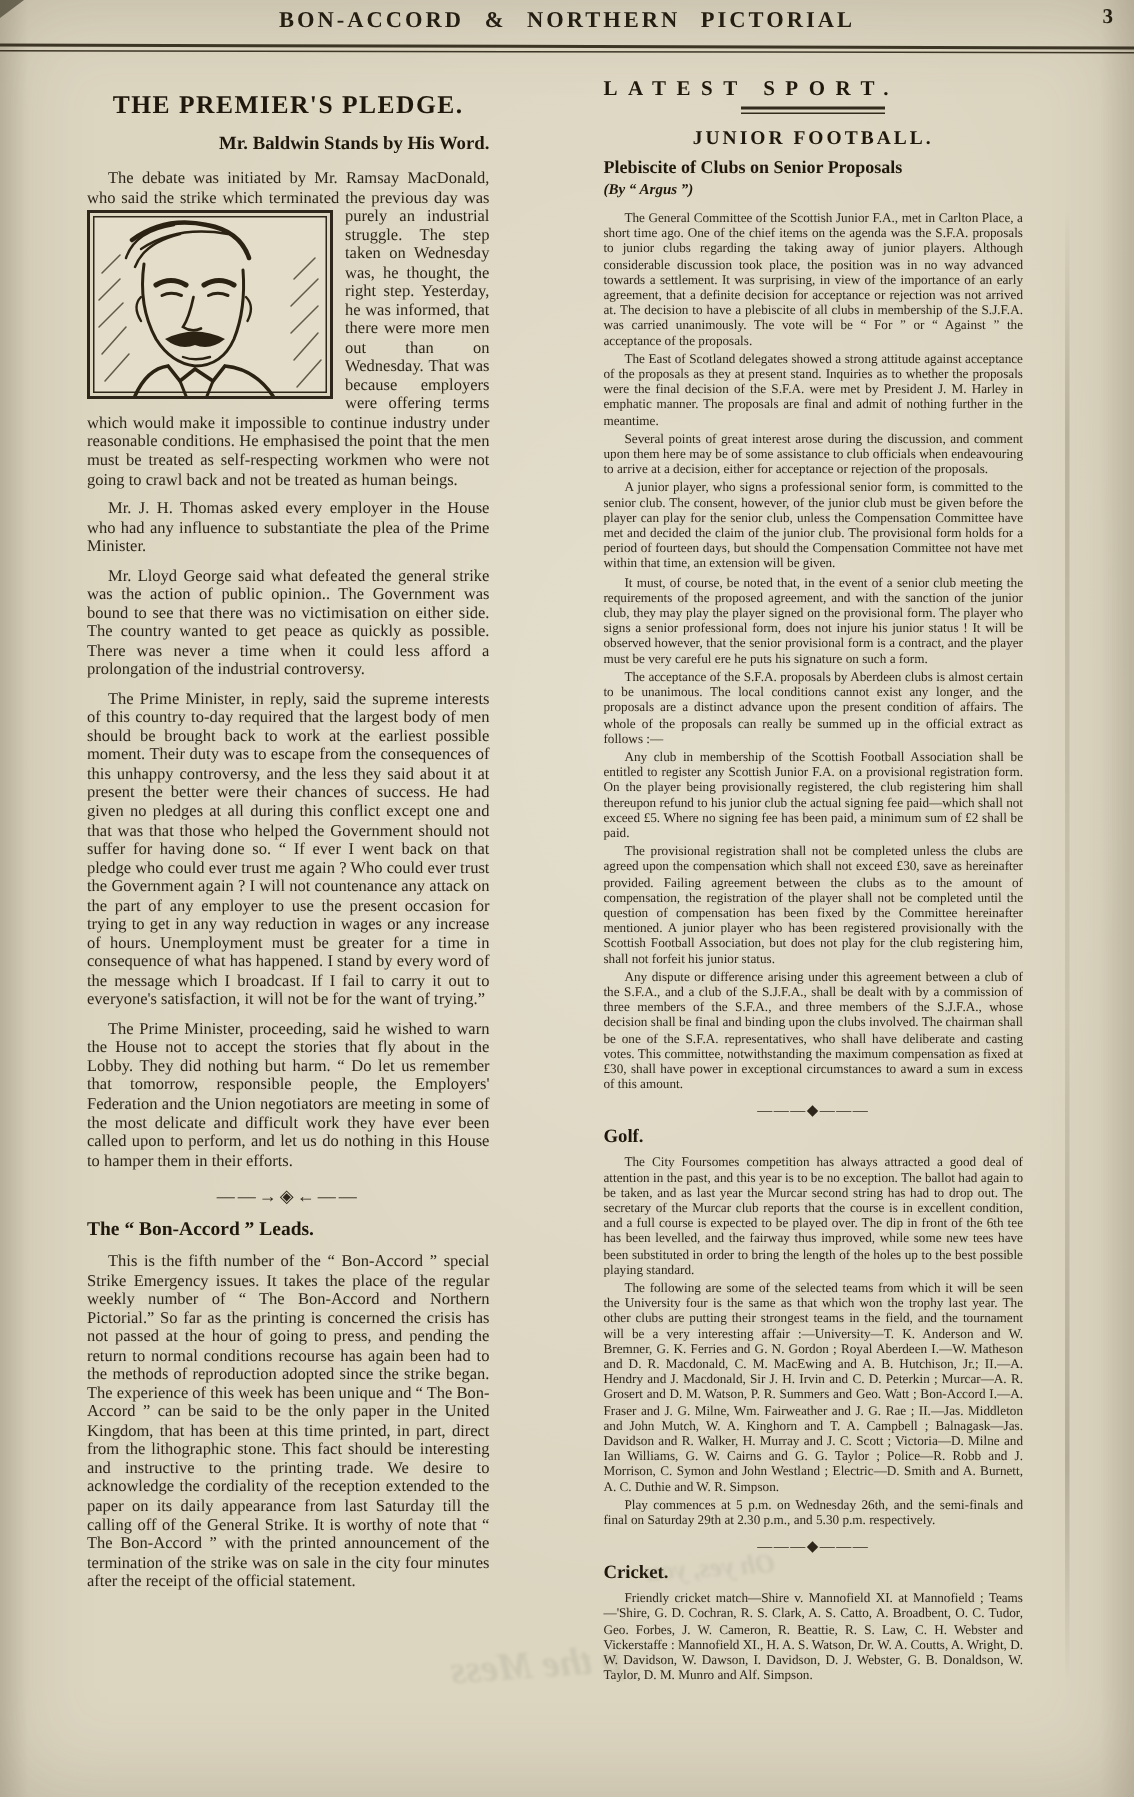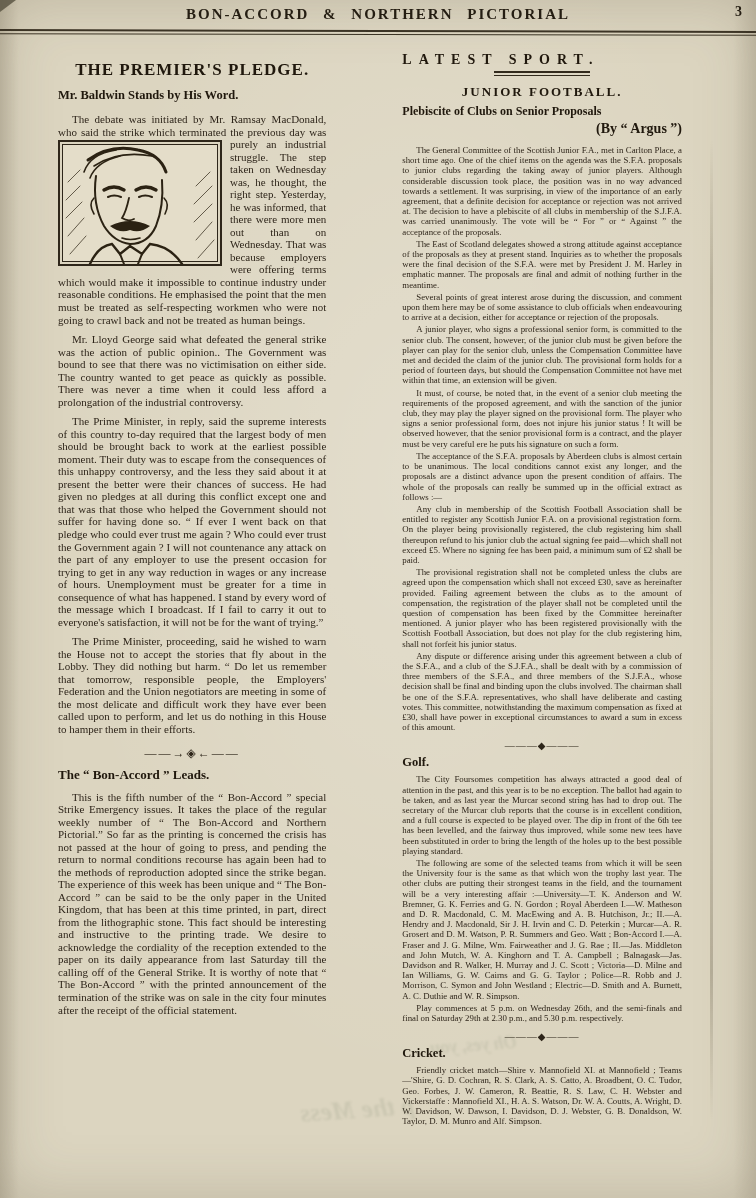--- a/index.html
+++ b/index.html
@@ -26,34 +26,34 @@
   .pageno{position:absolute;top:4px;right:14px;font-size:14px;font-weight:bold;color:#241d12;}
   .headrule{position:absolute;top:30px;left:0;width:756px;height:6px;}
   .headrule .r1{height:2px;background:#3c3425;transform:rotate(.15deg);}
   .headrule .r2{height:1px;background:#3c3425;margin-top:2px;transform:rotate(.1deg);}
   
   .columns{position:absolute;top:52px;left:58px;width:624px;display:flex;gap:76px;}
   .col-left{width:282px;}
   .col-right{width:294px;}
   
   .a1-title{text-align:center;font-weight:bold;font-size:17px;letter-spacing:1px;margin:8px 0 2px;color:#20180d;}
-  .a1-sub{text-align:left;font-weight:bold;font-size:12.5px;margin:8px 0 10px;color:#20180d;}
+  .a1-sub{text-align:right;font-weight:bold;font-size:12.5px;margin:8px 0 10px;color:#20180d;}
   .col-left p{font-size:11px;line-height:1.14;text-align:justify;margin:0 0 7px;text-indent:14px;}
   .portrait{float:left;width:160px;height:122px;margin:2px 8px 2px 0;
     border:2px solid #2e261a;box-shadow:inset 0 0 0 2px #dcd5c0, inset 0 0 0 3px #2e261a;
     background:#e4ddc9;}
   .portrait svg{display:block;width:100%;height:100%;}
   .divider{ text-align:center;font-size:12px;letter-spacing:2px;color:#2e261a;margin:10px 0 6px;}
   .a2-title{font-weight:bold;font-size:13px;margin:6px 0 8px;color:#20180d;}
   
   .sport-title{font-weight:bold;font-size:14px;letter-spacing:7px;margin:0 0 3px;color:#20180d;}
   .sport-rule{width:96px;margin:0 auto 8px;border-top:2px solid #322a1c;border-bottom:1px solid #322a1c;height:2px;}
   .jf-title{text-align:center;font-weight:bold;font-size:13px;letter-spacing:2px;margin:4px 0 2px;color:#20180d;}
   .jf-sub{font-weight:bold;font-size:12px;margin:4px 0 2px;color:#20180d;}
-  .jf-byline{text-align:right;font-weight:bold;font-size:14px;margin:2px 0 8px;color:#20180d;}
+  .jf-byline{text-align:left;font-weight:bold;font-size:10px;margin:2px 0 8px;color:#20180d;font-style:italic;}
   .col-right p{font-size:8.8px;line-height:1.16;text-align:justify;margin:0 0 2px;text-indent:14px;}
   .sec-head{font-weight:bold;font-size:12.5px;margin:4px 0 4px;color:#20180d;}
   .small-divider{text-align:center;font-size:10px;color:#2e261a;margin:8px 0 4px;letter-spacing:1px;}
   
   .ghost{position:absolute;font-style:italic;color:#5c6b52;transform:scaleX(-1) rotate(4deg);opacity:.13;font-size:26px;font-weight:bold;filter:blur(1px);pointer-events:none;}
   .ghost1{left:300px;top:1095px;}
   .ghost2{left:430px;top:1035px;font-size:18px;}
 </style>
 </head>
 <body>
@@ -109,20 +109,21 @@
 
               <path d="M8 40 L20 28 M6 58 L20 44 M6 76 L22 60 M8 94 L24 76 M10 112 L26 94" stroke-width="1" opacity=".7"></path>
               <path d="M136 44 L150 30 M134 62 L152 44 M134 80 L152 62 M136 98 L152 80 M138 116 L154 98" stroke-width="1" opacity=".7"></path>
             </g>
           </svg>
         </span>
         <span>was purely an industrial struggle. The step taken on Wednesday was, he thought, the right step. Yesterday, he was informed, that there were more men out than on Wednesday. That was because employers were offering terms which would make it impossible to continue industry under reasonable conditions. He emphasised the point that the men must be treated as self-respecting workmen who were not going to crawl back</span>
         <span> and not be treated as human beings.</span>
       </p>
 
+      <p>Mr. J. H. Thomas asked every employer in the House who had any influence to substantiate the plea of the Prime Minister.</p>
       <p>Mr. Lloyd George said what defeated the general strike was the action of public opinion.. The Government was bound to see that there was no victimisation on either side. The country wanted to get peace as quickly as possible. There was never a time when it could less afford a prolongation of the industrial controversy.</p>
       <p>The Prime Minister, in reply, said the supreme interests of this country to-day required that the largest body of men should be brought back to work at the earliest possible moment. Their duty was to escape from the consequences of this unhappy controversy, and the less they said about it at present the better were their chances of success. He had given no pledges at all during this conflict except one and that was that those who helped the Government should not suffer for having done so. “ If ever I went back on that pledge who could ever trust me again ? Who could ever trust the Government again ? I will not countenance any attack on the part of any employer to use the present occasion for trying to get in any way reduction in wages or any increase of hours. Unemployment must be greater for a time in consequence of what has happened. I stand by every word of the message which I broadcast. If I fail to carry it out to everyone's satisfaction, it will not be for the want of trying.”</p>
       <p>The Prime Minister, proceeding, said he wished to warn the House not to accept the stories that fly about in the Lobby. They did nothing but harm. “ Do let us remember that tomorrow, responsible people, the Employers' Federation and the Union negotiators are meeting in some of the most delicate and difficult work they have ever been called upon to perform, and let us do nothing in this House to hamper them in their efforts.</p>
 
       <div class="divider">——→◈←——</div>
 
       <div class="a2-title">The “ Bon-Accord ” Leads.</div>
       <p>This is the fifth number of the “ Bon-Accord ” special Strike Emergency issues. It takes the place of the regular weekly number of “ The Bon-Accord and Northern Pictorial.” So far as the printing is concerned the crisis has not passed at the hour of going to press, and pending the return to normal conditions recourse has again been had to the methods of reproduction adopted since the strike began. The experience of this week has been unique and “ The Bon-Accord ” can be said to be the only paper in the United Kingdom, that has been at this time printed, in part, direct from the lithographic stone. This fact should be interesting and instructive to the printing trade. We desire to acknowledge the cordiality of the reception extended to the paper on its daily appearance from last Saturday till the calling off of the General Strike. It is worthy of note that “ The Bon-Accord ” with the printed announcement of the termination of the strike was on sale in the city four minutes after the receipt of the official statement.</p>
     </div>
 

